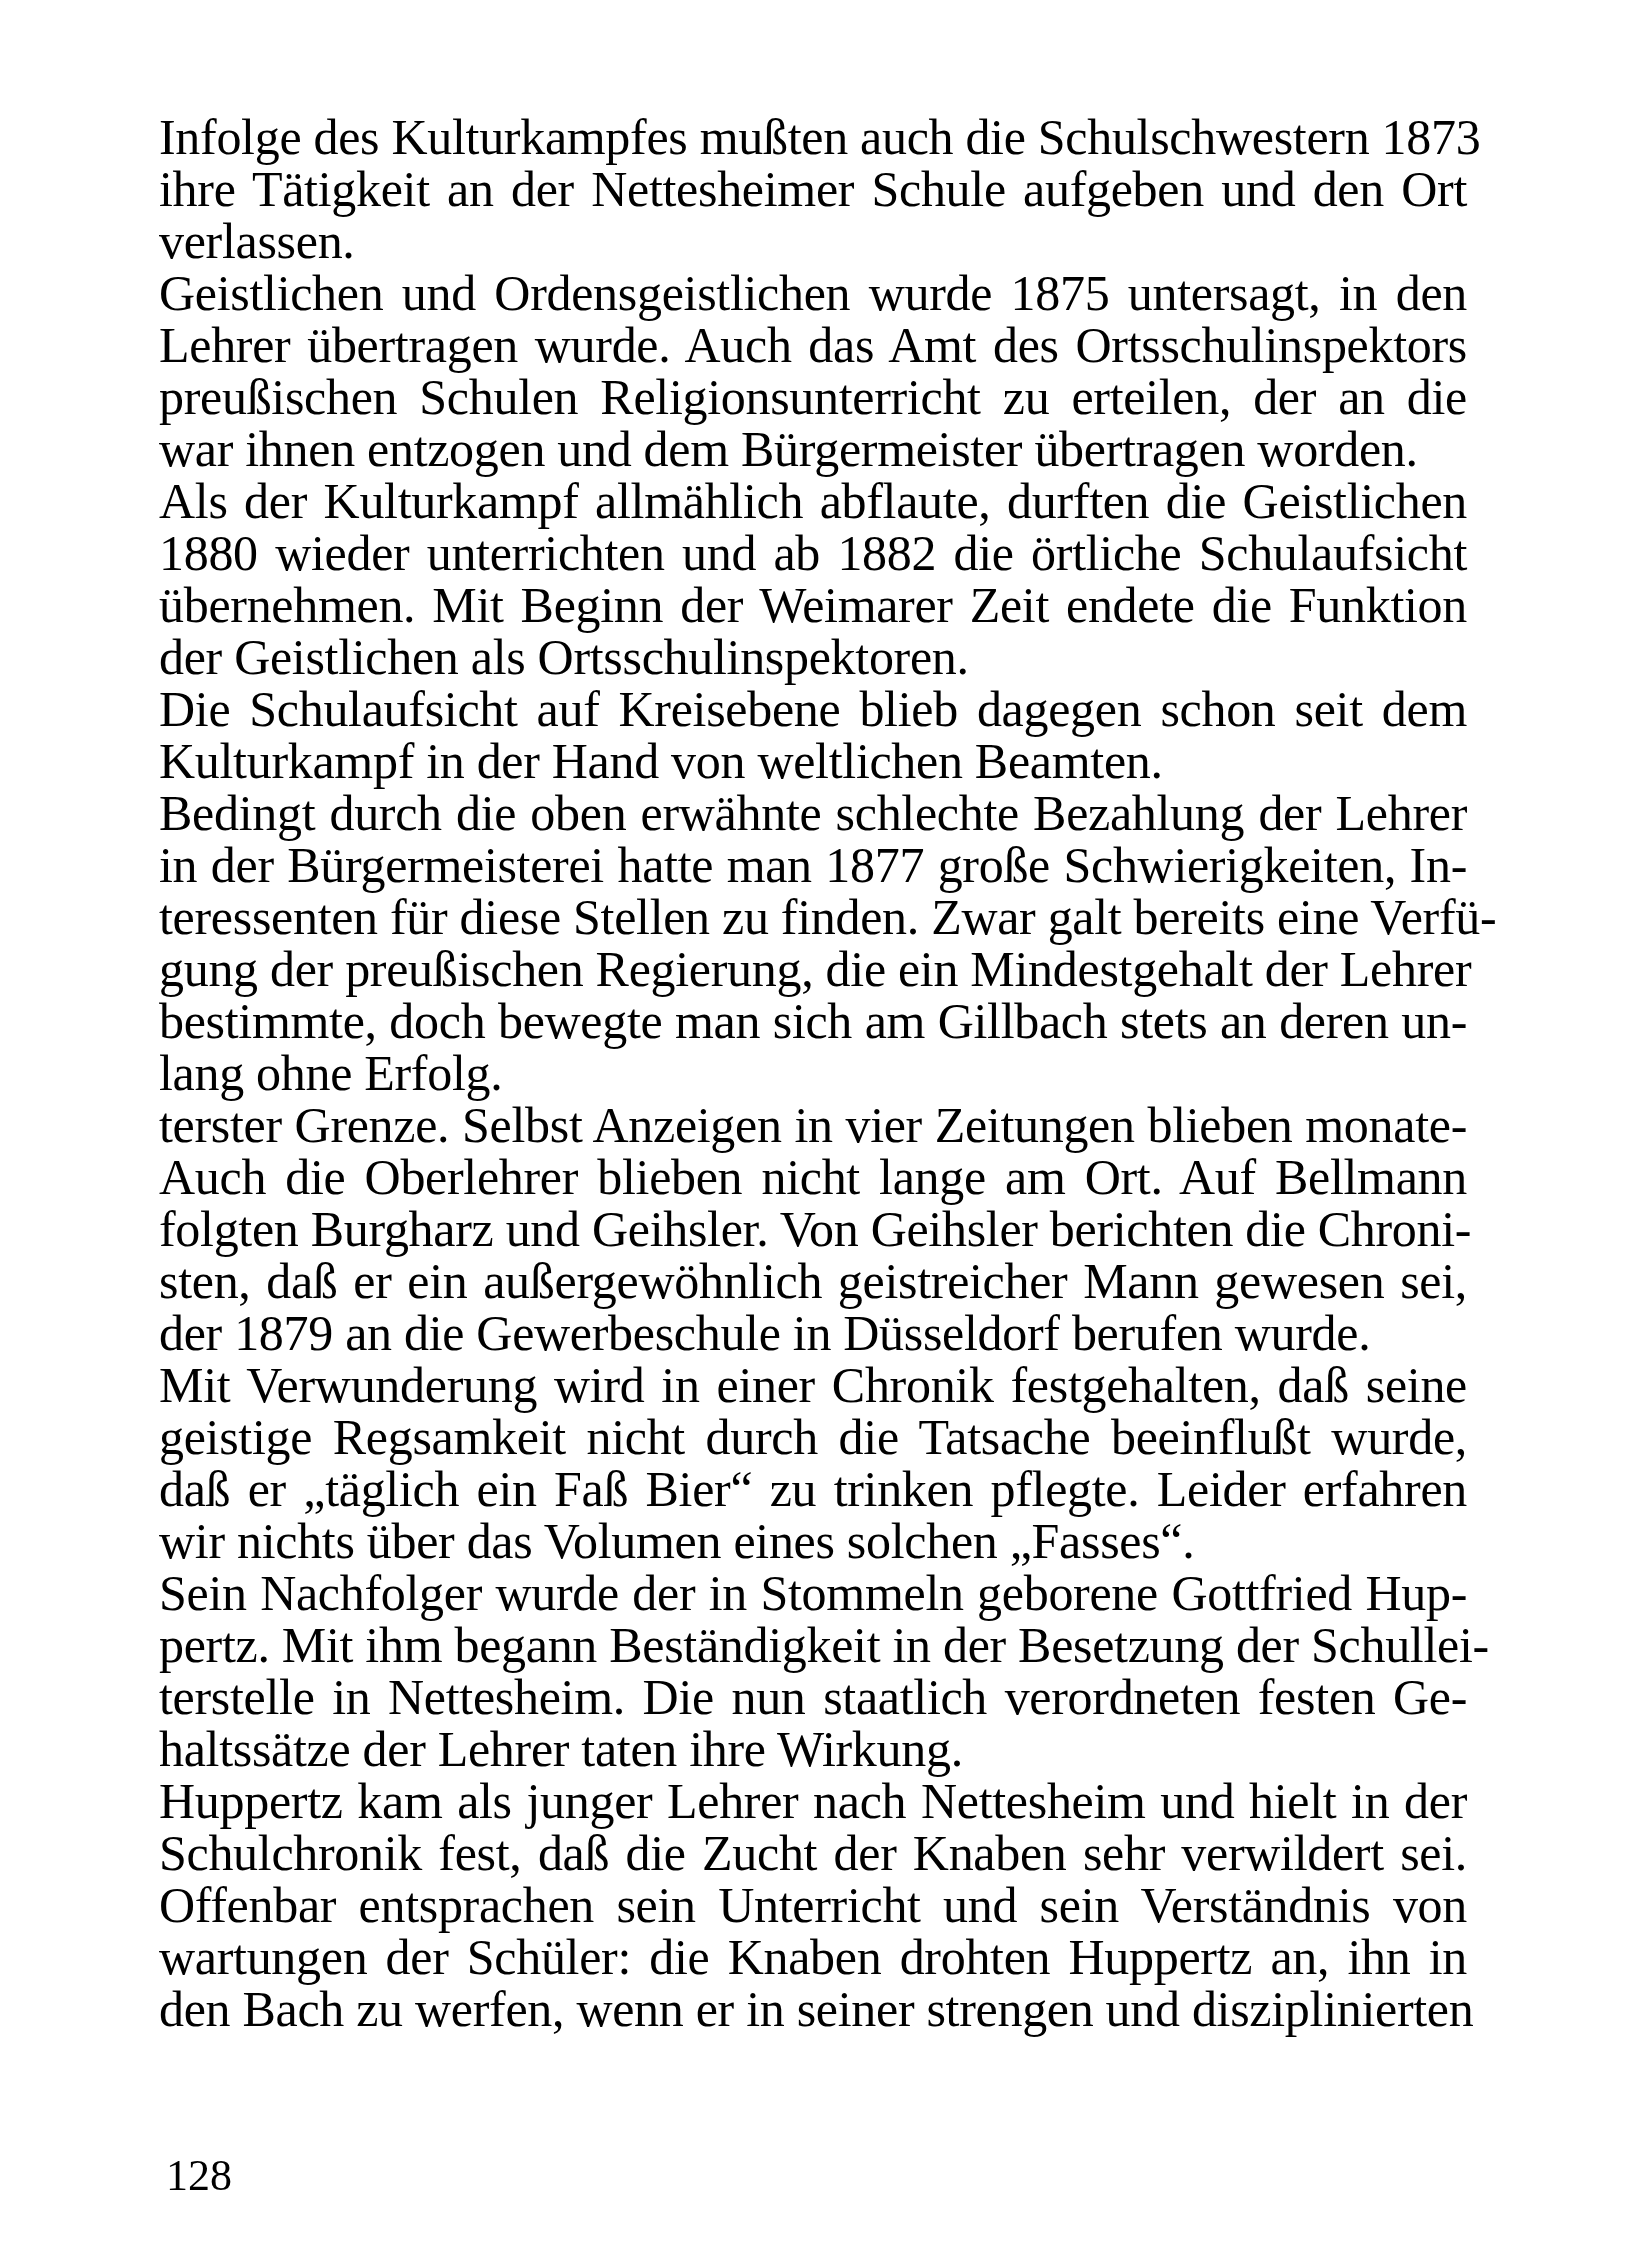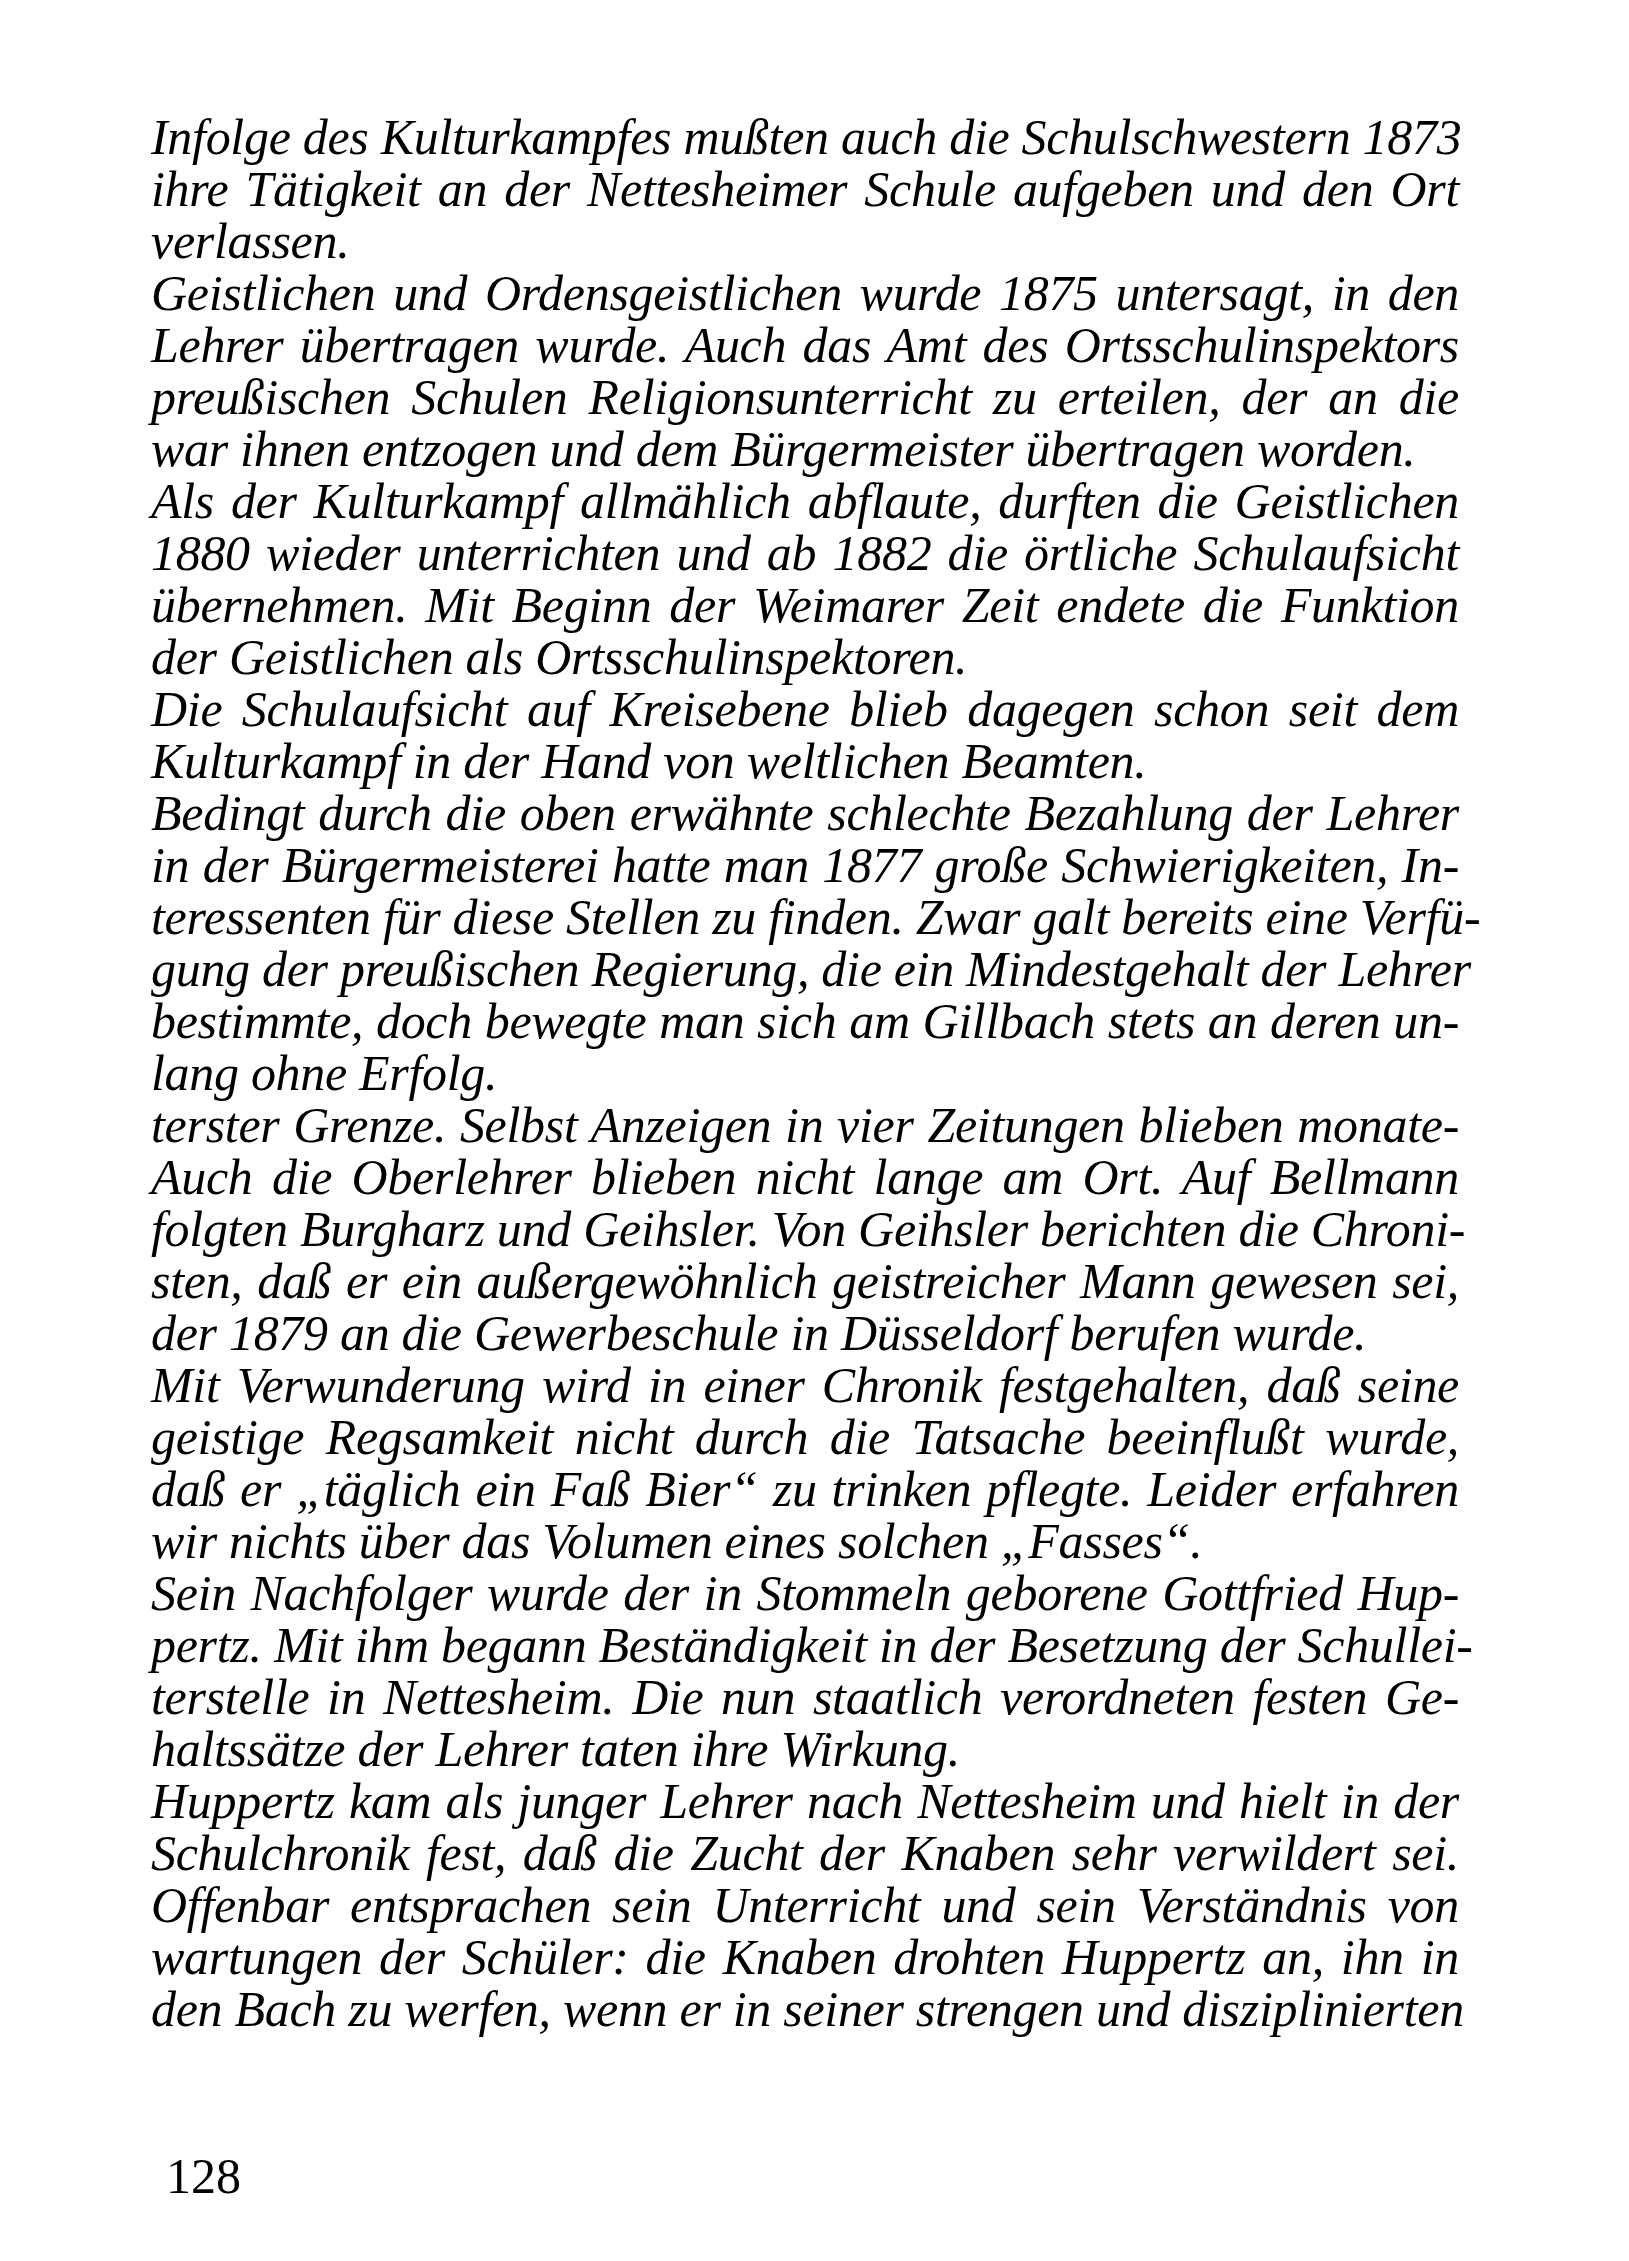--- a/index.html
+++ b/index.html
@@ -17,44 +17,43 @@
     }
     .page {
       position: absolute;
       left: 0; top: 0;
       width: 1630px;
       height: 2261px;
       background: #ffffff;
     }
     .text-block {
       position: absolute;
-      left: 151px;
+      left: 159px;
       top: 111px;
       width: 1308px;
-      font-style: italic;
     }
     .line {
       display: block;
       height: 52px;
       line-height: 52px;
       font-size: 50px;
       white-space: nowrap;
       text-align: justify;
       text-align-last: justify;
       letter-spacing: -0.3px;
       overflow: visible;
     }
     .line.last {
       text-align-last: left;
     }
     .page-number {
       position: absolute;
       left: 166px;
       top: 2150px;
-      font-size: 50px;
+      font-size: 44px;
       line-height: 52px;
     }
   </style>
 </head>
 <body>
 
 <div class="page">
   <div class="text-block">
 
     <span class="line">Infolge des Kulturkampfes mußten auch die Schulschwestern 1873</span>

